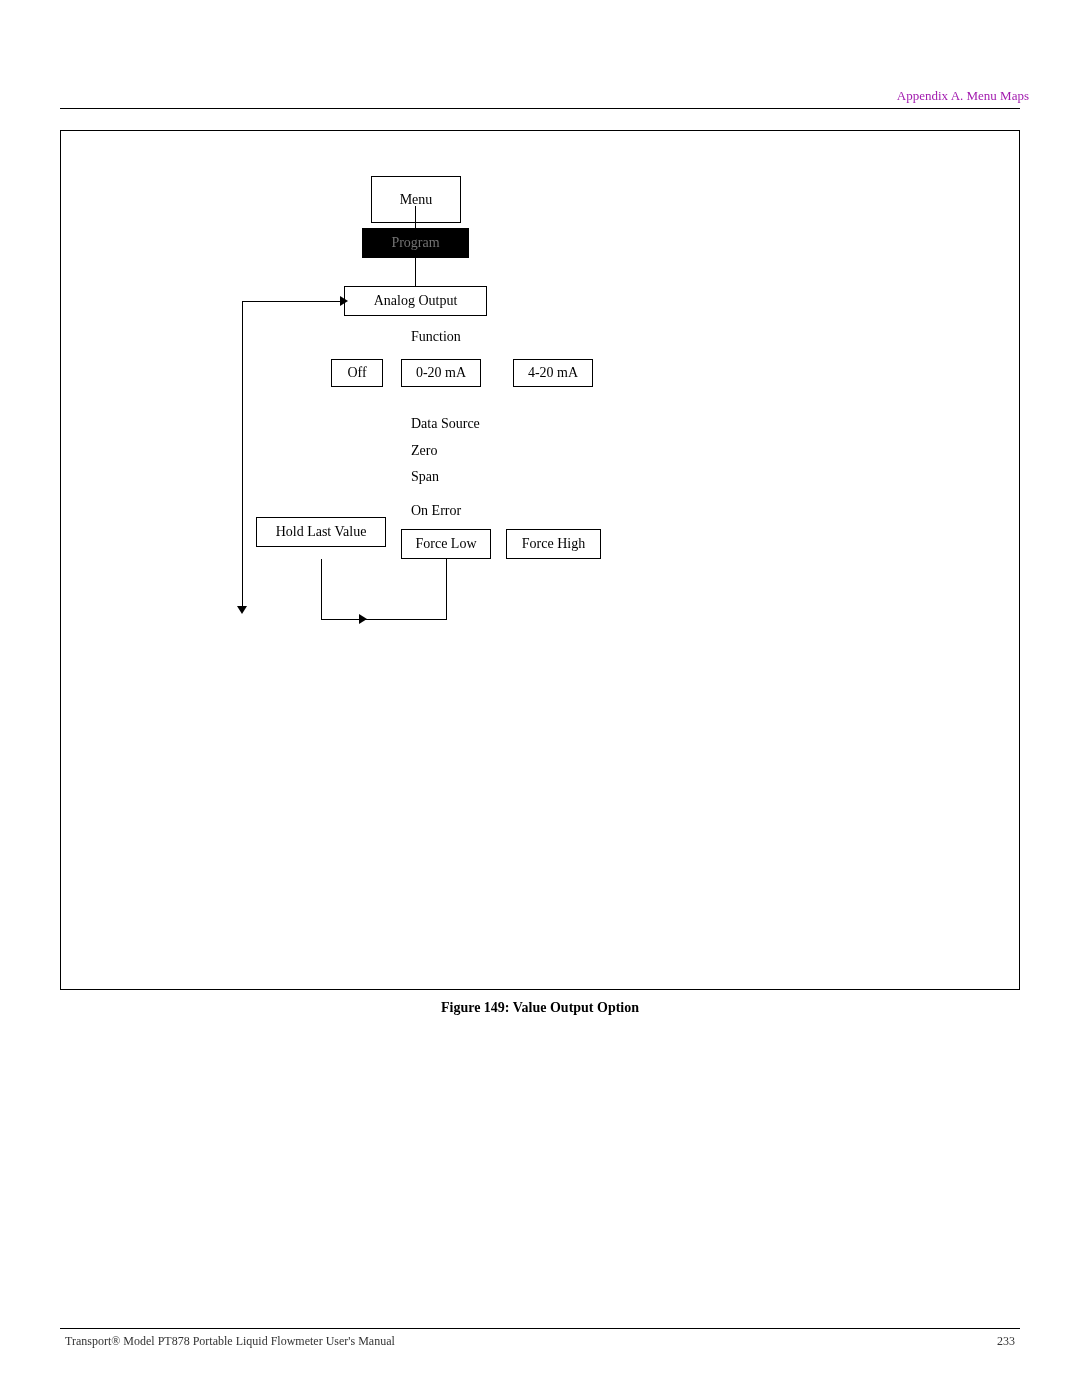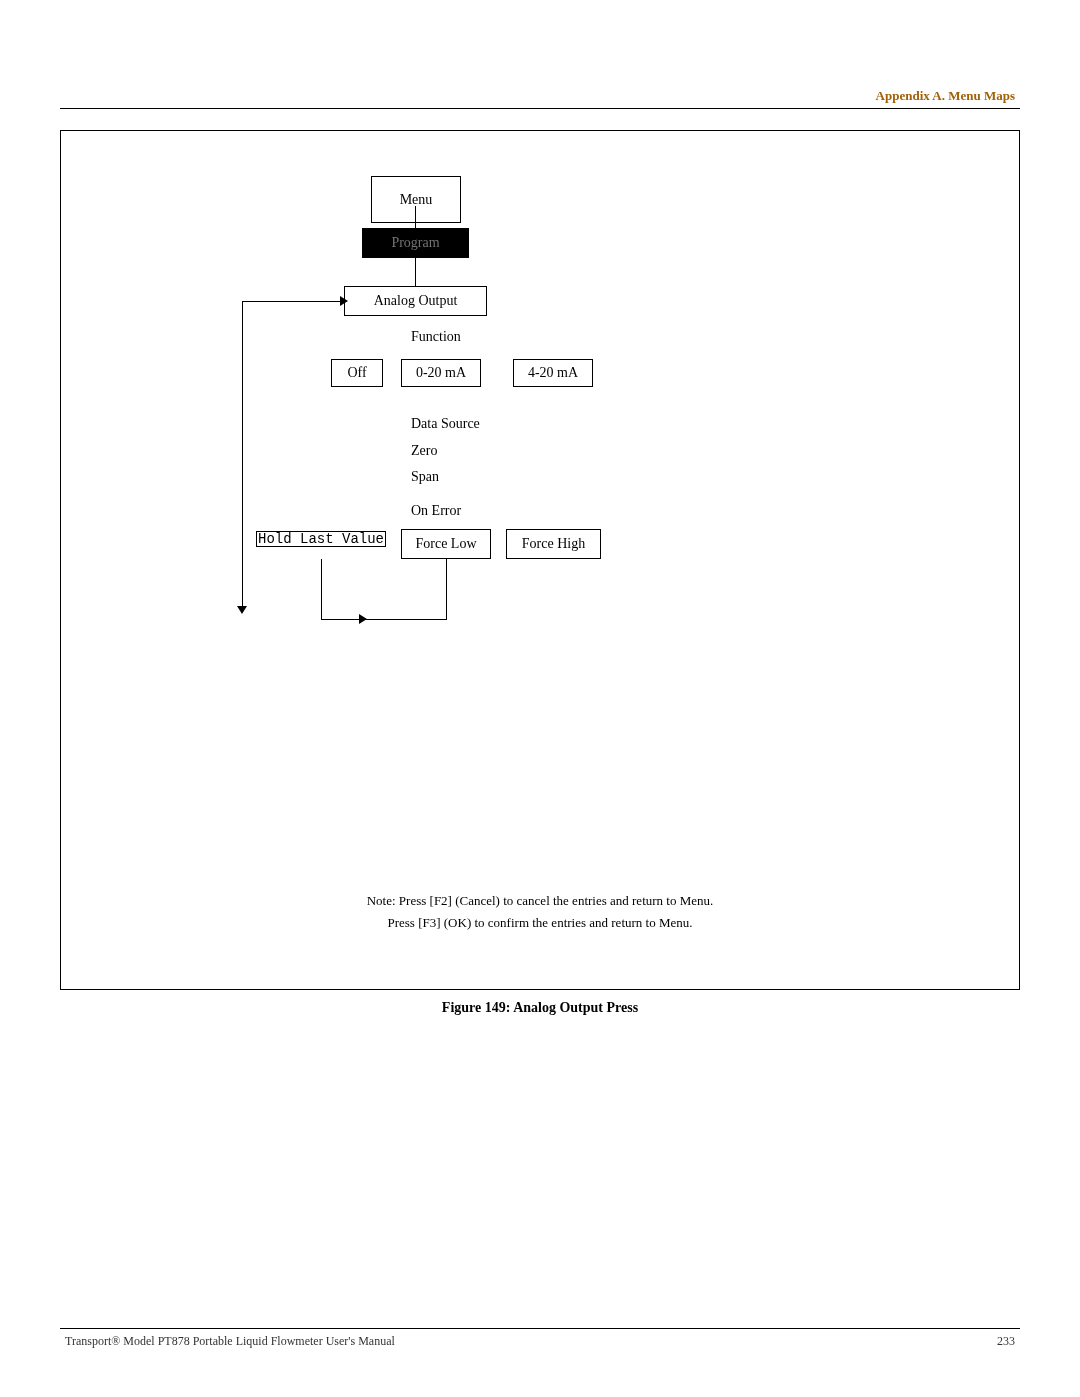--- a/index.html
+++ b/index.html
@@ -18,24 +18,23 @@
       position: absolute;
       top: 108px;
       left: 60px;
       right: 60px;
       height: 1px;
       background: #000;
     }
     .header-text {
       position: absolute;
       top: 88px;
-      right: 65px;
+      right: 51px;
       font-size: 13px;
-      color: #a16207;
-      font-weight: bold;
+      color: #a21caf;
     }
 
     
     .footer-line {
       position: absolute;
       bottom: 68px;
       left: 60px;
       right: 60px;
       height: 1px;
       background: #000;
@@ -187,46 +186,43 @@
     </div>
 
     <div class="label" style="left: 350px; top: 285px;">Data Source</div>
 
     <div class="label" style="left: 350px; top: 312px;">Zero</div>
 
     <div class="label" style="left: 350px; top: 338px;">Span</div>
 
     <div class="label" style="left: 350px; top: 372px;">On Error</div>
 
-    <div class="box" style="left: 195px; top: 400px; width: 130px; height: 16px; font-family: Liberation Mono, monospace;">
+    <div class="box" style="left: 195px; top: 386px; width: 130px; height: 30px;">
       <span>Hold Last Value</span>
     </div>
 
     <div class="box" style="left: 340px; top: 398px; width: 90px; height: 30px;">
       <span>Force Low</span>
     </div>
 
     <div class="box" style="left: 445px; top: 398px; width: 95px; height: 30px;">
       <span>Force High</span>
     </div>
 
     <div class="connector" style="left: 260px; top: 428px; width: 1px; height: 60px;"></div>
 
     <div class="connector" style="left: 385px; top: 428px; width: 1px; height: 60px;"></div>
 
     <div class="connector" style="left: 260px; top: 488px; width: 126px; height: 1px;"></div>
 
     <div class="arrowhead-right" style="left: 298px; top: 483px;"></div>
 
-    <div class="note-text" style="left: 80px; bottom: 55px; right: 80px;">
-      <span>Note: Press [F2] (Cancel) to cancel the entries and return to Menu.<br>Press [F3] (OK) to confirm the entries and return to Menu.</span>
-    </div>
 
   </div>
 </div>
 
 <div class="figure-caption" style="top: 1000px;">
-  <span>Figure 149: Analog Output Press</span>
+  <span>Figure 149: Value Output Option</span>
 </div>
 
 <div class="footer-line"></div>
 <div class="footer-left">Transport® Model PT878 Portable Liquid Flowmeter User's Manual</div>
 <div class="footer-right">233</div>
 
 </body></html>

